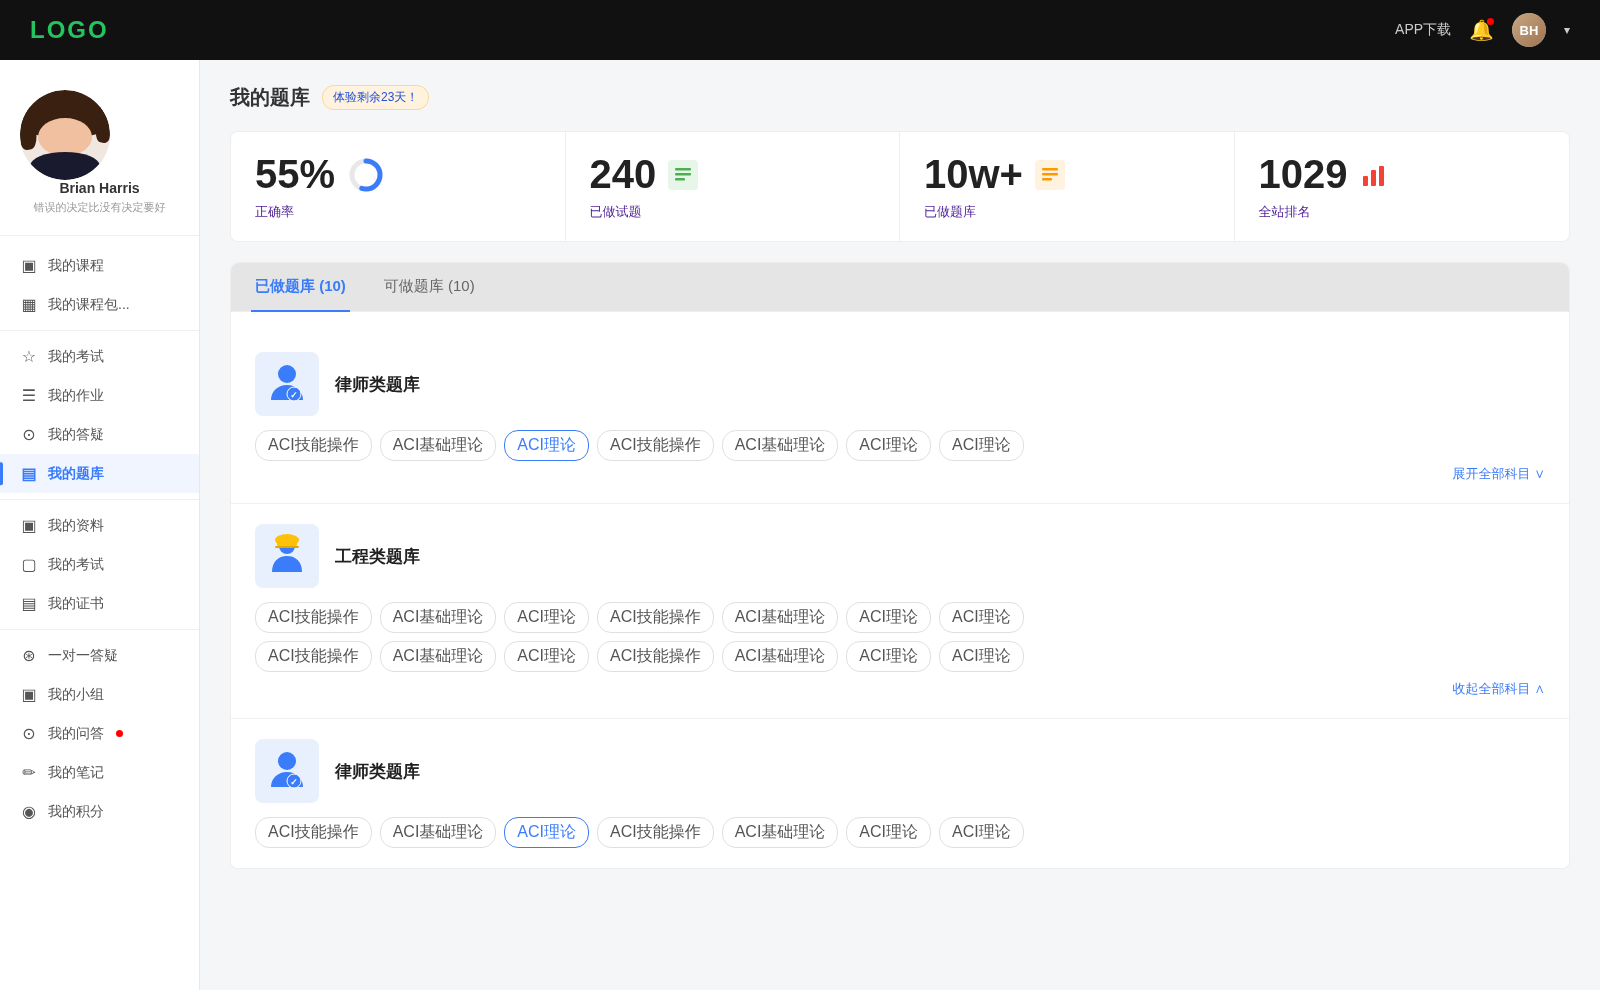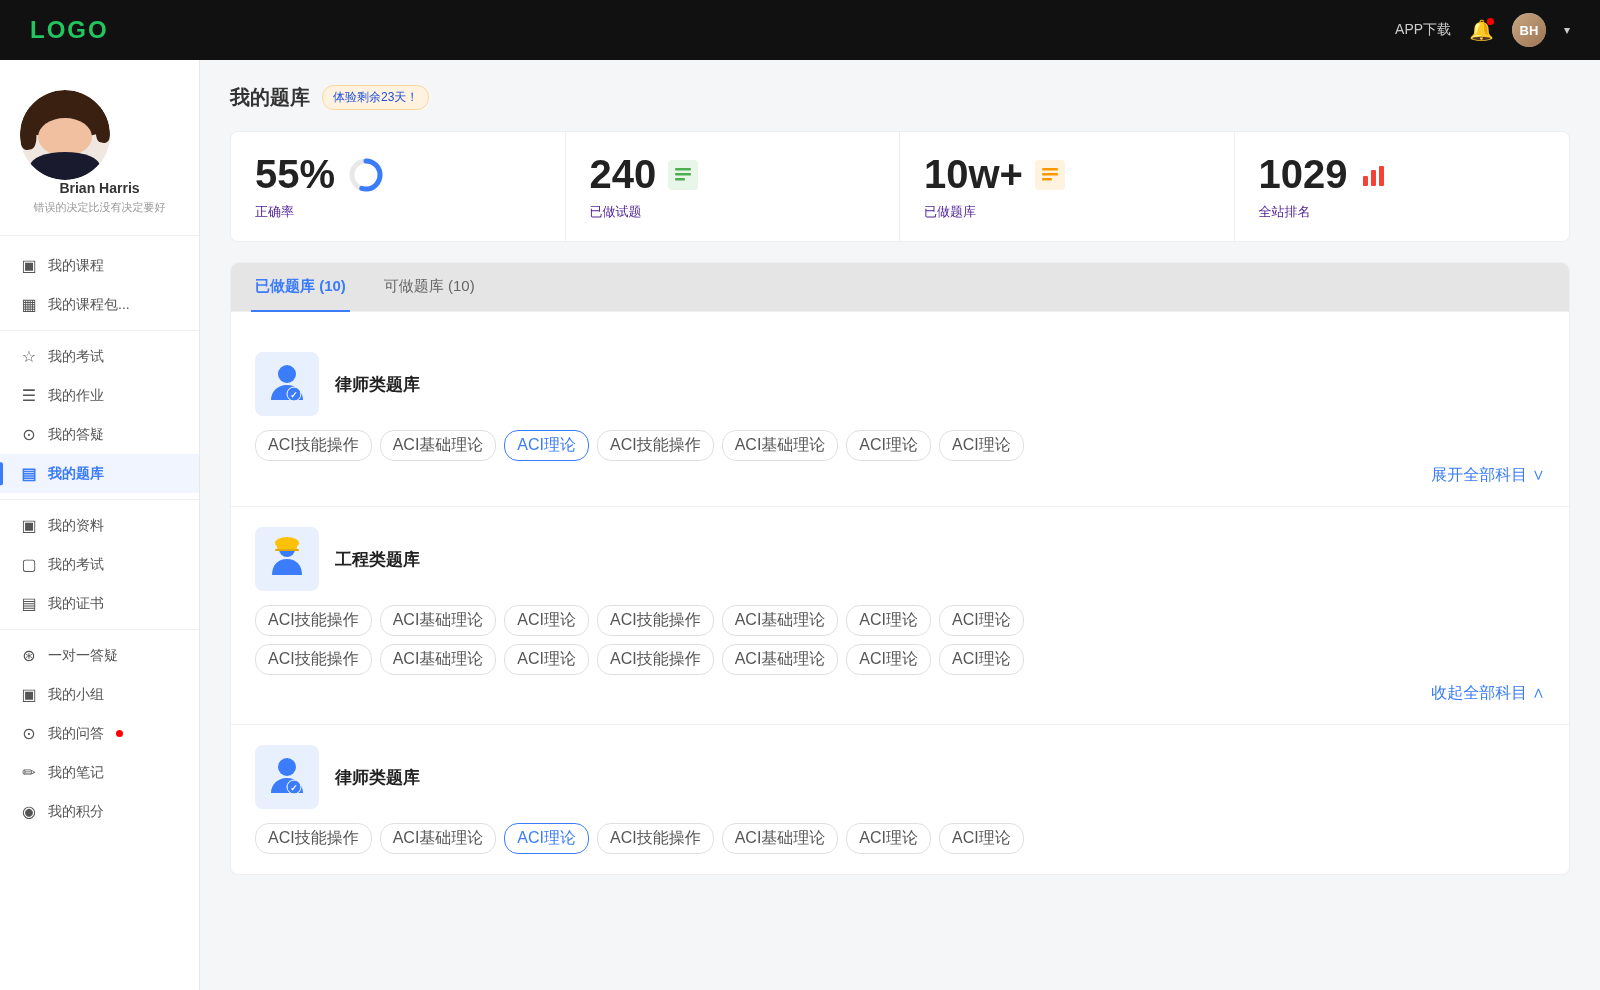--- a/index.html
+++ b/index.html
@@ -105,21 +105,21 @@
       display: flex; align-items: center; justify-content: center; flex-shrink: 0;
     }
     .qbank-title { font-size: 17px; font-weight: 600; color: #222; }
     .qbank-tags { display: flex; flex-wrap: wrap; gap: 8px; margin-top: 4px; }
     .qbank-tags-row { display: flex; flex-wrap: wrap; gap: 8px; margin-bottom: 8px; }
     .tag {
       padding: 4px 12px; border-radius: 14px; font-size: 16px; cursor: pointer;
       border: 1px solid #e0e0e0; color: #555; background: #fff;
     }
     .tag.selected { border-color: #3a7cf9; color: #3a7cf9; background: #fff; }
-    .qbank-expand { text-align: right; font-size: 16px; color: #3a7cf9; cursor: pointer; margin-top: 4px; }
+    .qbank-expand { text-align: right; font-size: 13px; color: #3a7cf9; cursor: pointer; margin-top: 4px; }
 
     
     .topnav-more { color: #ccc; font-size: 16px; letter-spacing: 3px; }
   </style>
 </head>
 <body>
 
 <nav class="topnav">
   <span class="topnav-logo">LOGO</span>
   <div class="topnav-right">

